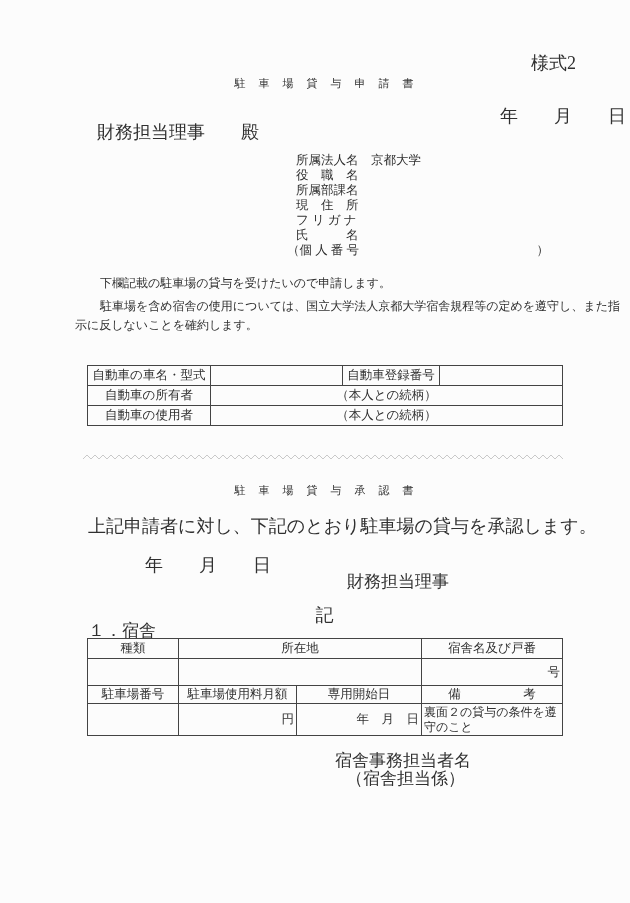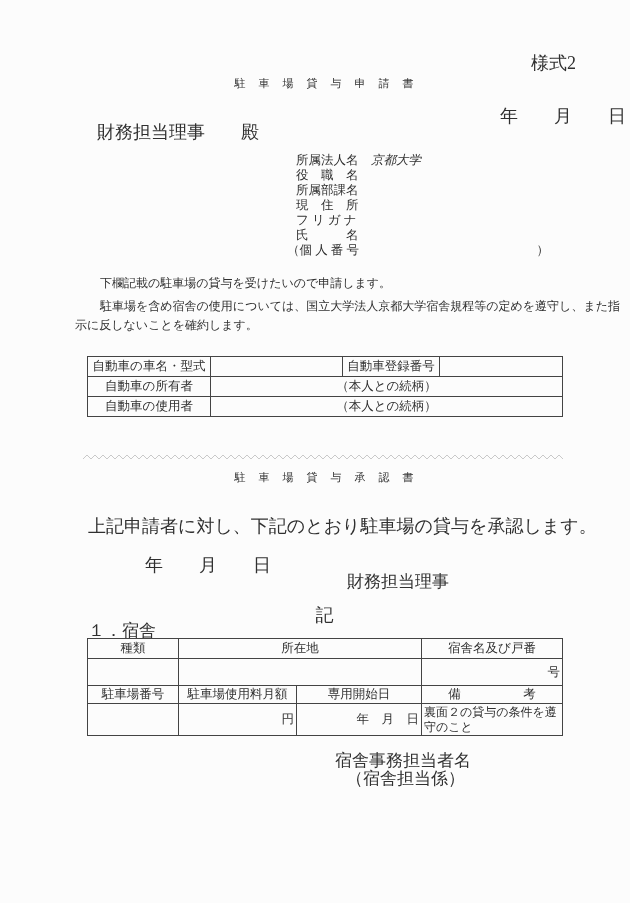--- a/index.html
+++ b/index.html
@@ -13,21 +13,21 @@
   }
   .abs{position:absolute;white-space:nowrap;line-height:1;}
   .fs12{font-size:12px;}
   .fs125{font-size:17px;}
   .fs13{font-size:18px;}
   .fs135{font-size:11px;}
   .center-wrap{position:absolute;left:87px;width:475px;text-align:center;line-height:1;}
   
   .applicant{position:absolute;left:296px;top:153px;font-size:12.5px;}
   .applicant .fline{height:15px;line-height:15px;white-space:nowrap;}
-  .applicant .fval{margin-left:12.5px;font-style:italic;}
+  .applicant .fval{margin-left:12.5px;}
   .pnum{display:flex;justify-content:space-between;width:262px;margin-left:-9px;}
   
   table.doc{
     position:absolute;
     border-collapse:collapse;
     table-layout:fixed;
     font-size:12.5px;
     color:#303030;
   }
   table.doc td{
@@ -38,21 +38,21 @@
   }
   td.c{text-align:center;}
   td.br{text-align:right;vertical-align:bottom;padding-right:5px;padding-bottom:2px;}
   td.unit-cell{text-align:right;vertical-align:bottom;padding-right:56px;padding-bottom:2px;}
   td.remark{
     vertical-align:top;text-align:left;
     font-size:12px;line-height:15px;
     word-break:break-all;white-space:normal;
     padding:1px 2px;
   }
-  .vehicle-table{left:87px;top:356px;width:475px;}
+  .vehicle-table{left:87px;top:365px;width:475px;}
   .vehicle-table tr{height:20px;}
   .housing-table{left:87px;top:638px;width:475px;}
   .zigzag{position:absolute;left:83px;top:452px;}
 </style>
 </head>
 <body>
 
 <div class="page">
 
   <div class="abs fs13" style="left:531px;top:54px;">様式2</div>
@@ -107,21 +107,21 @@
 
   <svg class="zigzag" width="480" height="10">
     <defs>
       <pattern id="zz" width="8" height="10" patternUnits="userSpaceOnUse">
         <path d="M0,7 L4,3 L8,7" fill="none" stroke="#c9c9c9" stroke-width="1"></path>
       </pattern>
     </defs>
     <rect width="480" height="10" fill="url(#zz)"></rect>
   </svg>
 
-  <div class="center-wrap fs135" style="top:472px;letter-spacing:1px;">駐　車　場　貸　与　承　認　書</div>
+  <div class="center-wrap fs135" style="top:485px;letter-spacing:1px;">駐　車　場　貸　与　承　認　書</div>
 
   <div class="abs fs13" style="left:88px;top:517px;">上記申請者に対し、下記のとおり駐車場の貸与を承認します。</div>
 
   <div class="abs fs13" style="left:145px;top:556px;">年　　月　　日</div>
 
   <div class="abs fs125" style="left:347px;top:573px;">財務担当理事</div>
 
   <div class="center-wrap fs13" style="top:606px;">記</div>
 
   <div class="abs fs125" style="left:88px;top:622px;">１．宿舎</div>

